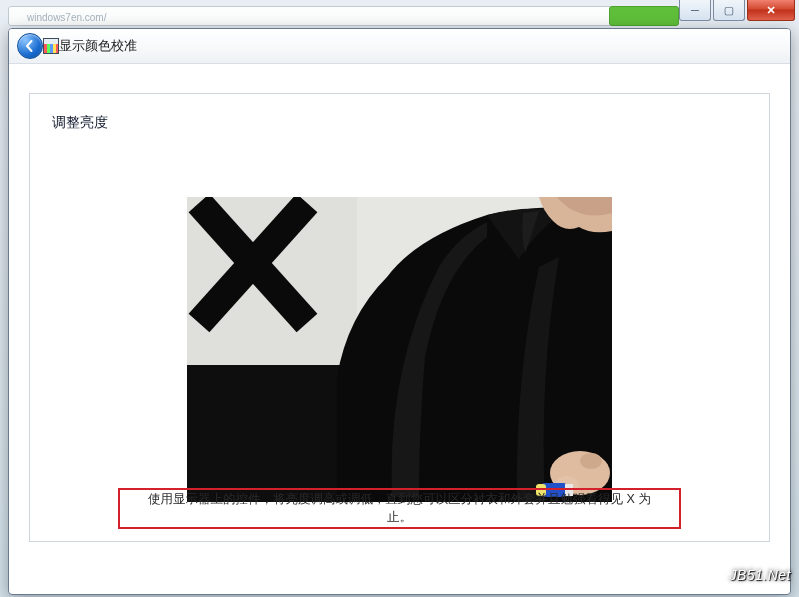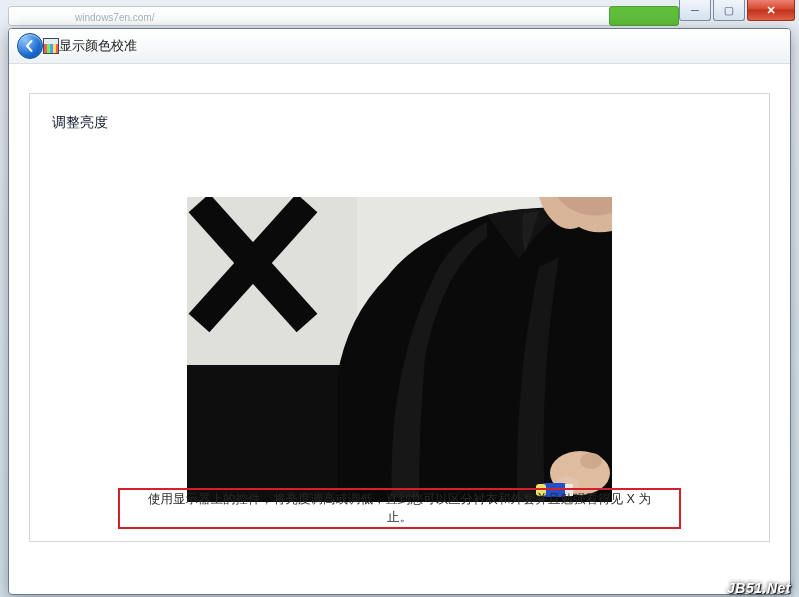--- a/index.html
+++ b/index.html
@@ -28,21 +28,20 @@
     border: 1px solid #bcc7d0;
     border-radius: 3px;
     opacity: 0.9;
   }
   .bg-addressbar span {
     font-size: 10px;
     color: #a0b0bb;
     padding-left: 18px;
     white-space: nowrap;
     filter: blur(0.5px);
-    margin-left: 48px;
   }
   .bg-green-btn {
     position: absolute;
     top: 6px;
     right: 120px;
     width: 68px;
     height: 18px;
     background: #5fbf3a;
     border: 1px solid #4ea32f;
     border-radius: 3px;
@@ -245,23 +244,23 @@
   }
   .win-btn.default {
     border-color: #4a90d0;
     box-shadow: 0 0 0 1px #a8d0f0 inset;
   }
 
   
   .watermark {
     position: absolute;
     right: 8px;
-    bottom: 1px;
+    bottom: 14px;
     font-size: 14px;
-    font-weight: bold;
+    font-weight: normal;
     font-style: italic;
     color: #ffffff;
     text-shadow: 0 0 4px rgba(0,0,0,0.9), 1px 1px 1px rgba(0,0,0,0.9);
     letter-spacing: 0.5px;
     z-index: 40;
     font-family: Arial, sans-serif;
   }
 </style>
 </head>
 <body>

